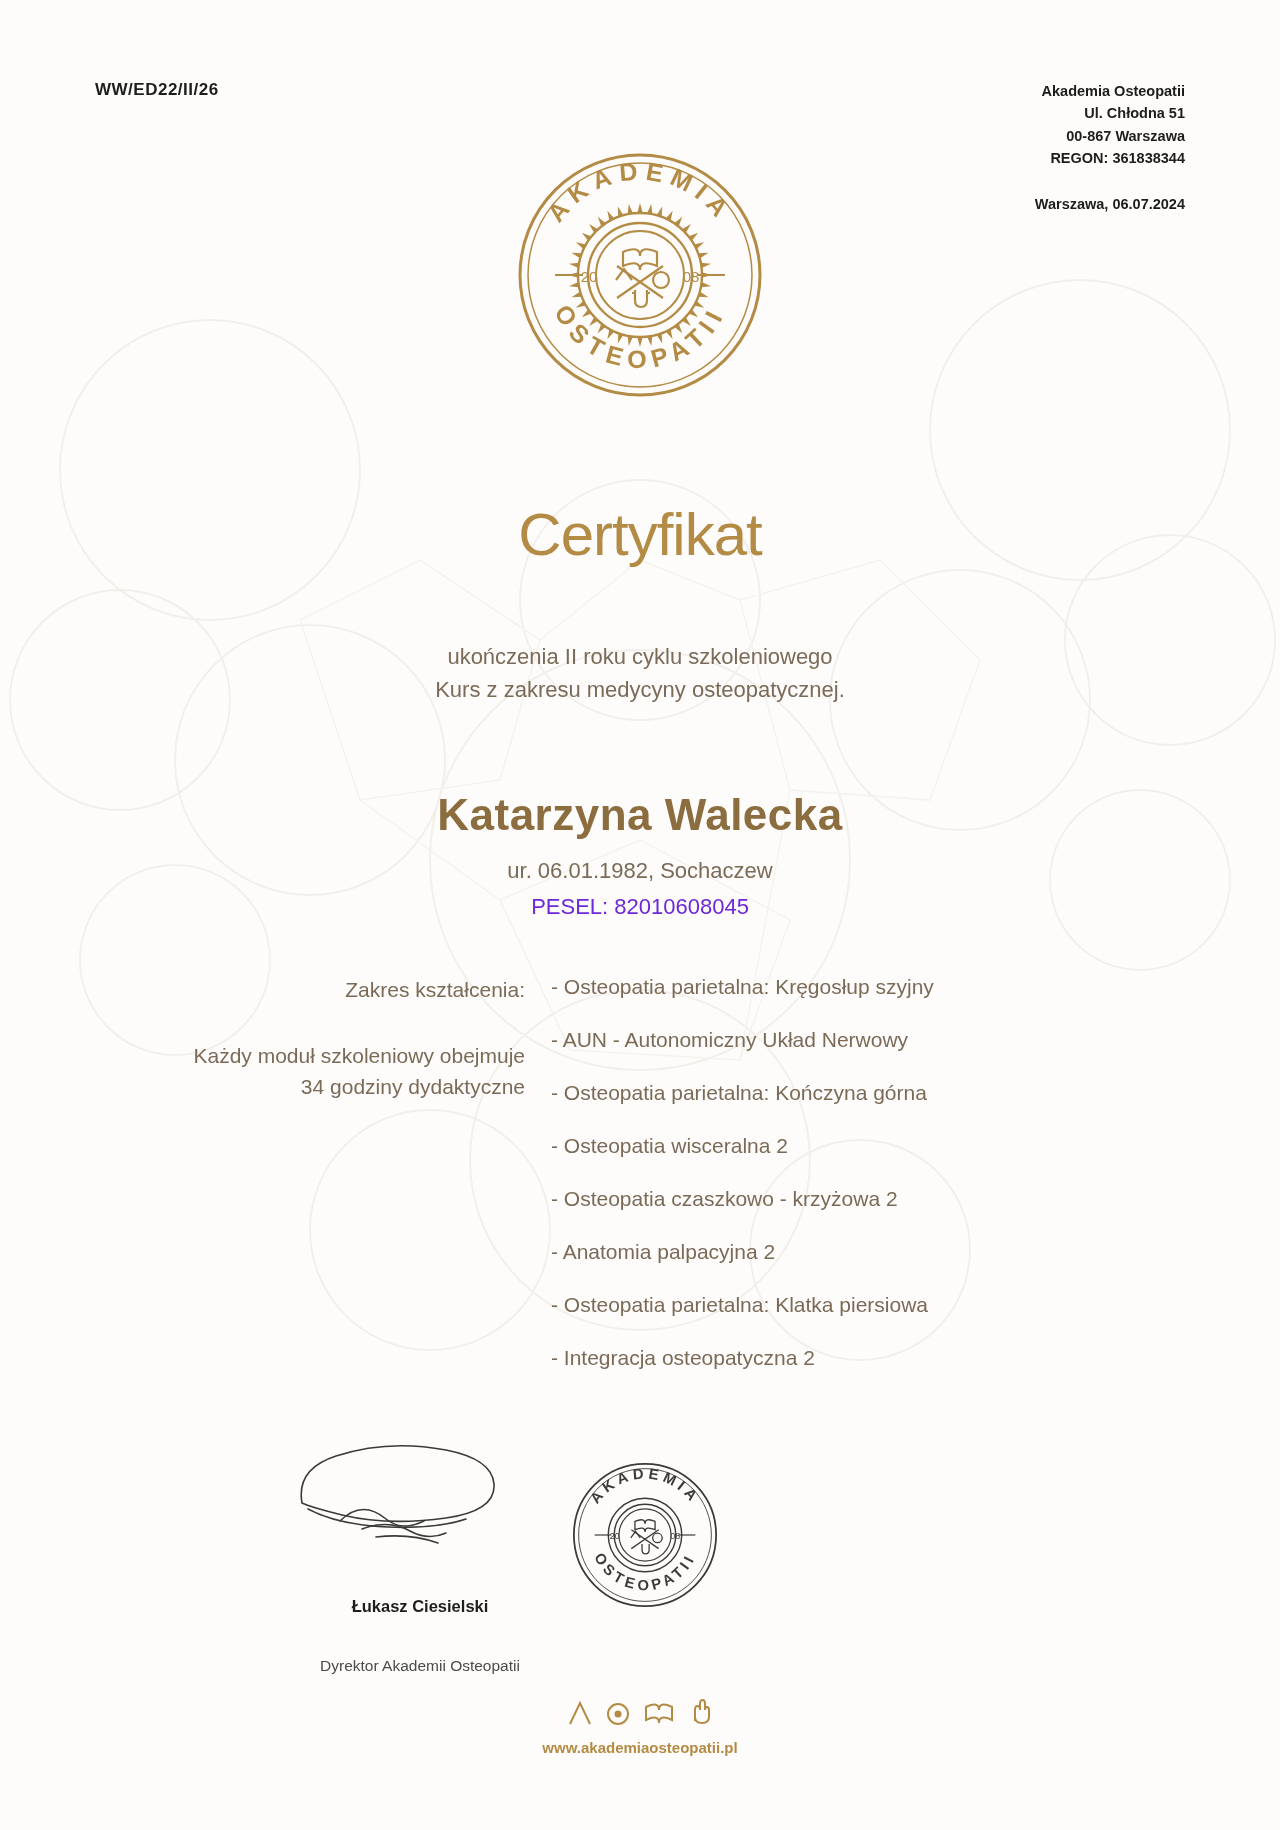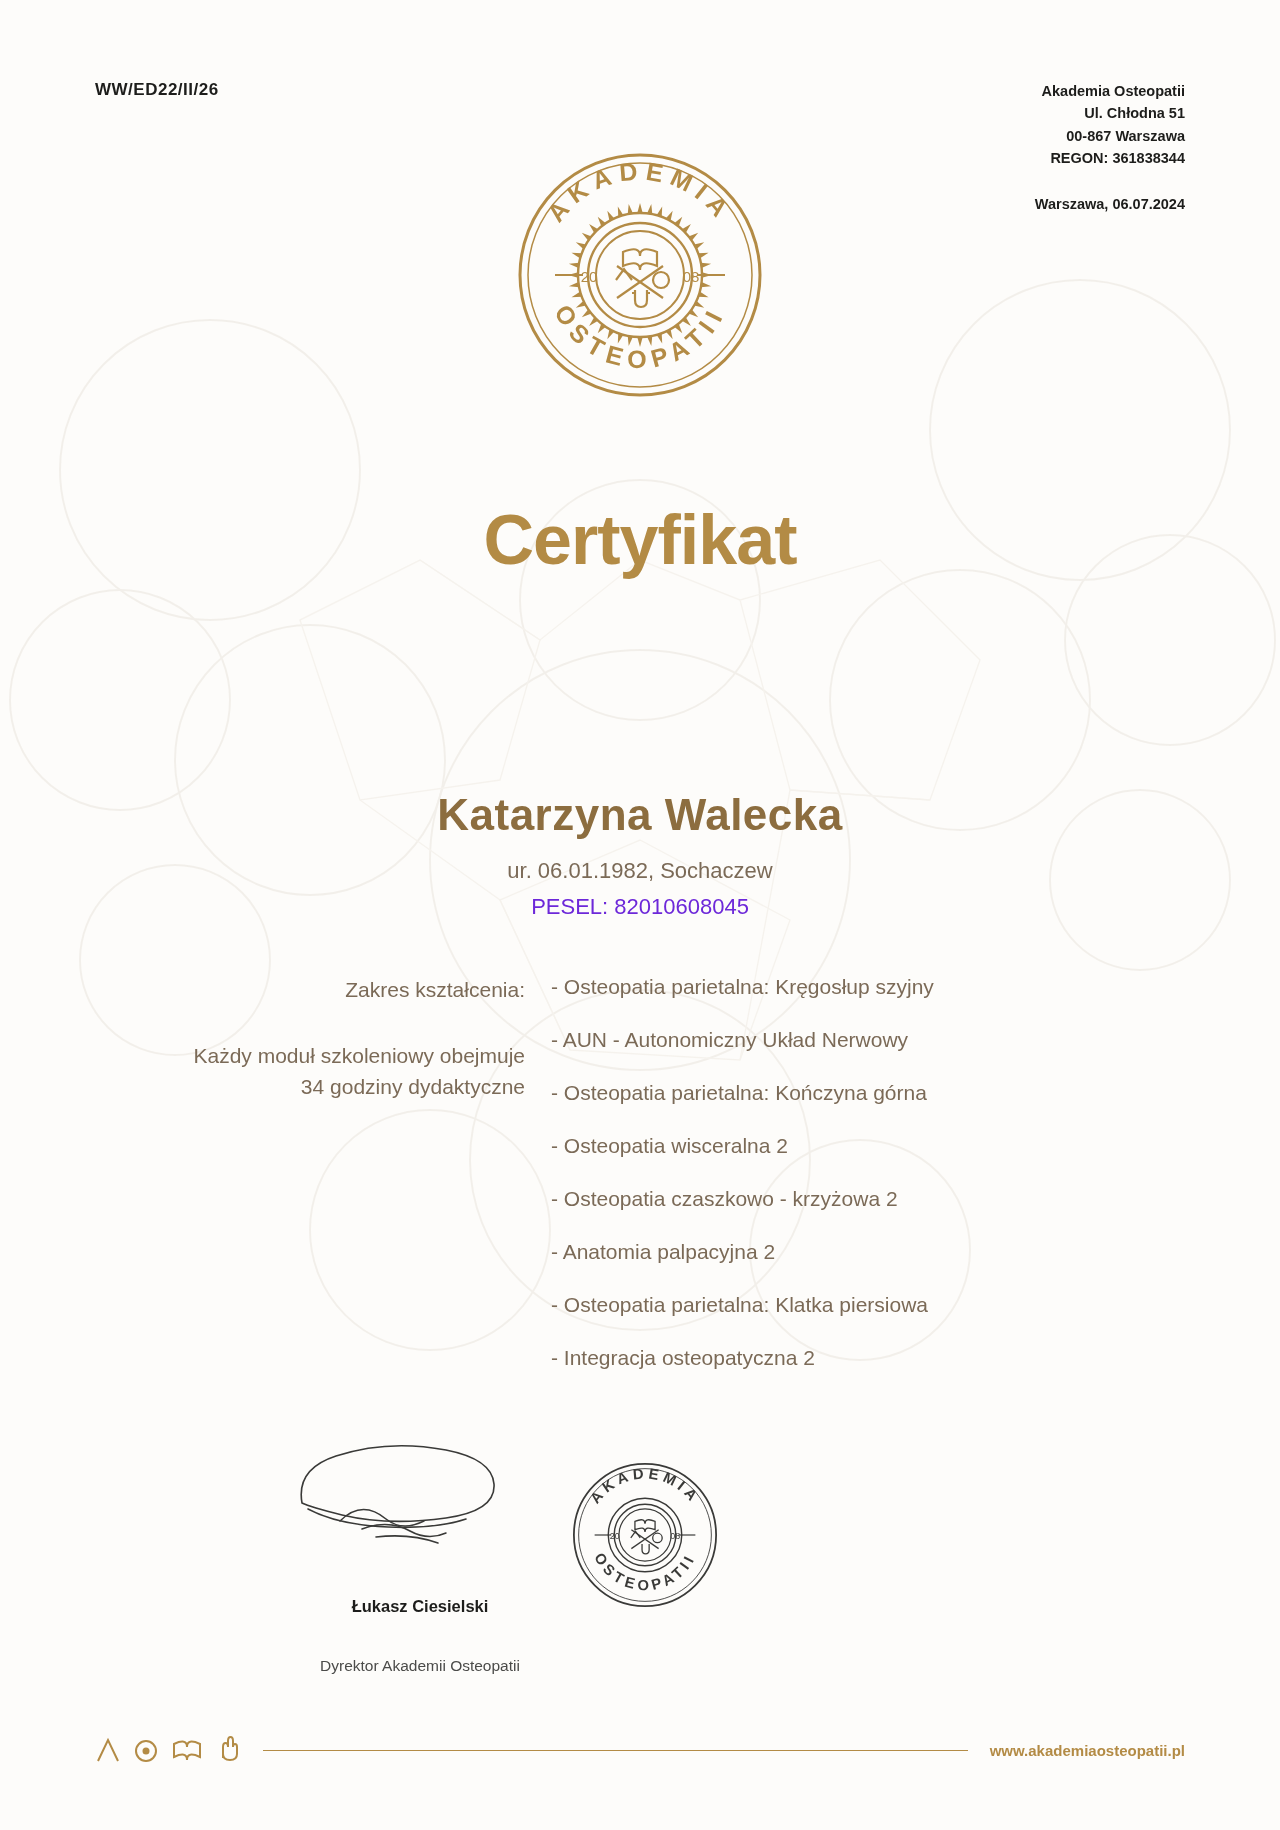--- a/index.html
+++ b/index.html
@@ -74,22 +74,22 @@
     justify-content: center;
   }
 
   
   .title {
     position: absolute;
     top: 505px;
     left: 0;
     right: 0;
     text-align: center;
-    font-size: 70px;
-    font-weight: bold;
+    font-size: 60px;
+    font-weight: normal;
     letter-spacing: -1px;
     color: #b38b45;
     line-height: 1;
   }
   .subtitle {
     position: absolute;
     top: 640px;
     left: 0;
     right: 0;
     text-align: center;
@@ -191,26 +191,27 @@
   }
   .sign-stamp {
     position: absolute;
     top: 30px;
     left: 285px;
   }
 
   
   .footer {
     position: absolute;
-    bottom: 66px;
+    bottom: 74px;
     left: 95px;
     right: 95px;
     display: flex;
     align-items: center;
     gap: 6px;
+    flex-direction: column;
   }
   .footer-icons {
     display: flex;
     align-items: center;
     gap: 12px;
     flex: 0 0 auto;
   }
   .footer-rule {
     flex: 1;
     height: 1px;
@@ -347,20 +348,24 @@
         </g>
         <line x1="50" y1="135" x2="78" y2="135" stroke="#b38b45" stroke-width="2"></line>
         <line x1="192" y1="135" x2="220" y2="135" stroke="#b38b45" stroke-width="2"></line>
         <text x="84" y="142" font-family="Liberation Sans, sans-serif" font-size="15" fill="#b38b45" text-anchor="middle">20</text>
         <text x="186" y="142" font-family="Liberation Sans, sans-serif" font-size="15" fill="#b38b45" text-anchor="middle">08</text>
       </svg>
     </div>
 
     <div class="title">Certyfikat</div>
 
+    <div class="subtitle">
+      <div>ukończenia II roku cyklu szkoleniowego</div>
+      <div>Kurs z zakresu medycyny osteopatycznej.</div>
+    </div>
 
     <div class="recipient">
       <div class="recipient-name">Katarzyna Walecka</div>
       <div class="recipient-birth">ur.  06.01.1982, Sochaczew</div>
       <div class="recipient-pesel">PESEL: 82010608045</div>
     </div>
 
     <div class="scope">
       <div class="scope-left">
         <div>Zakres kształcenia:</div>

